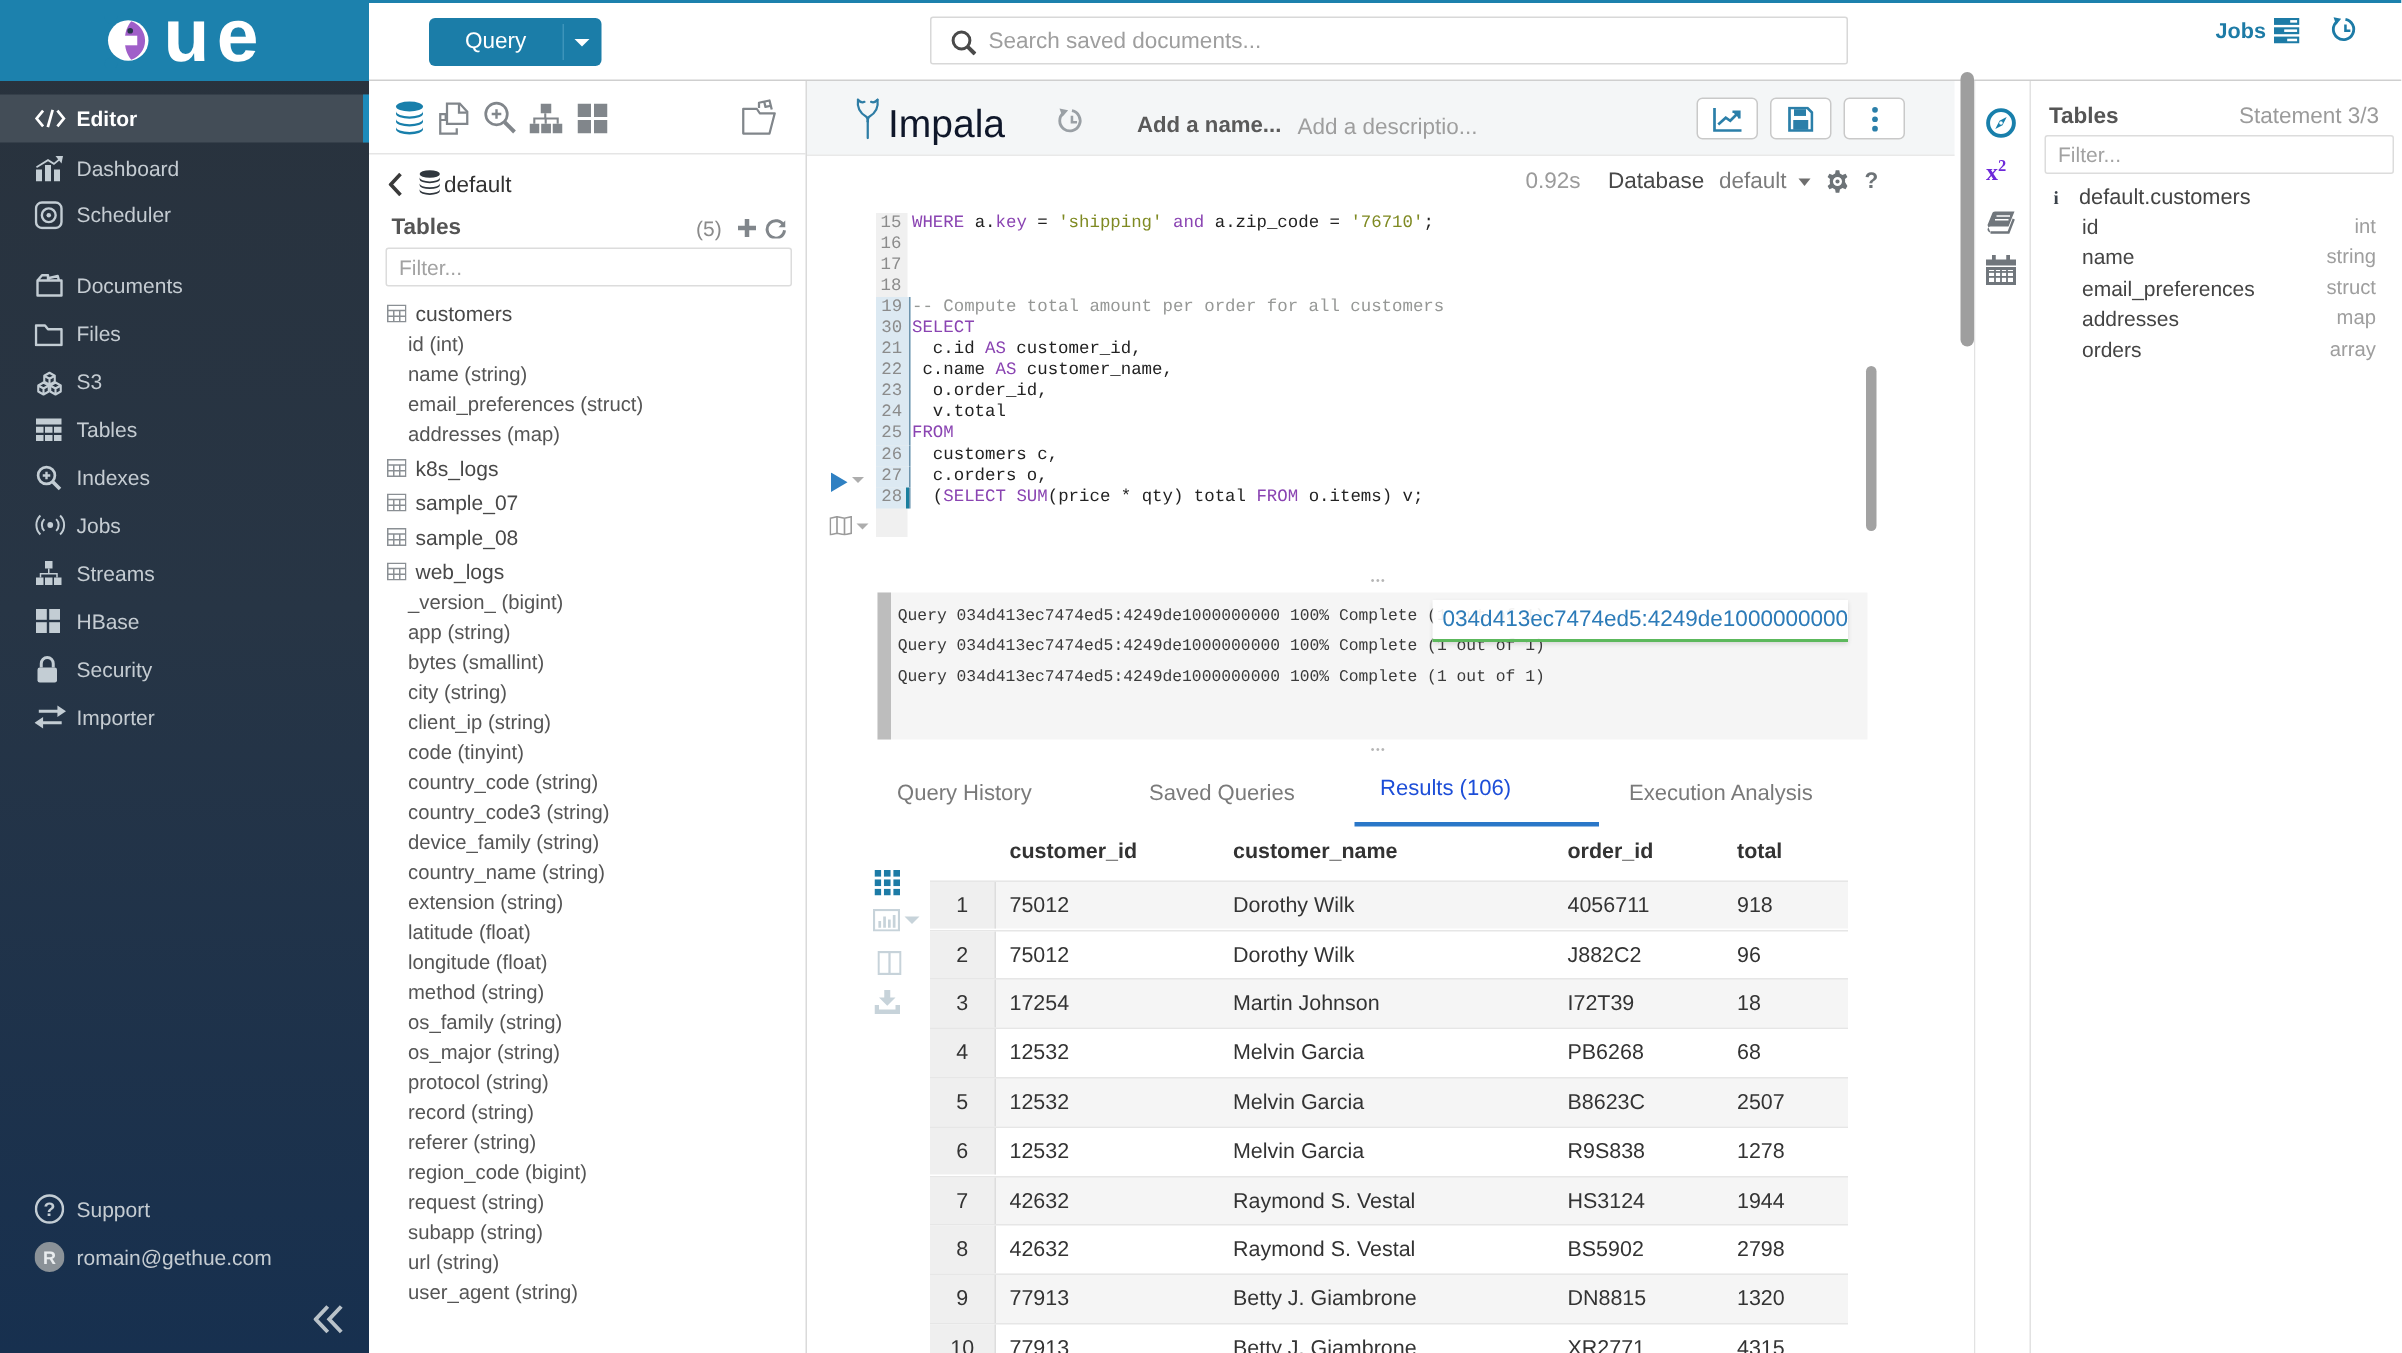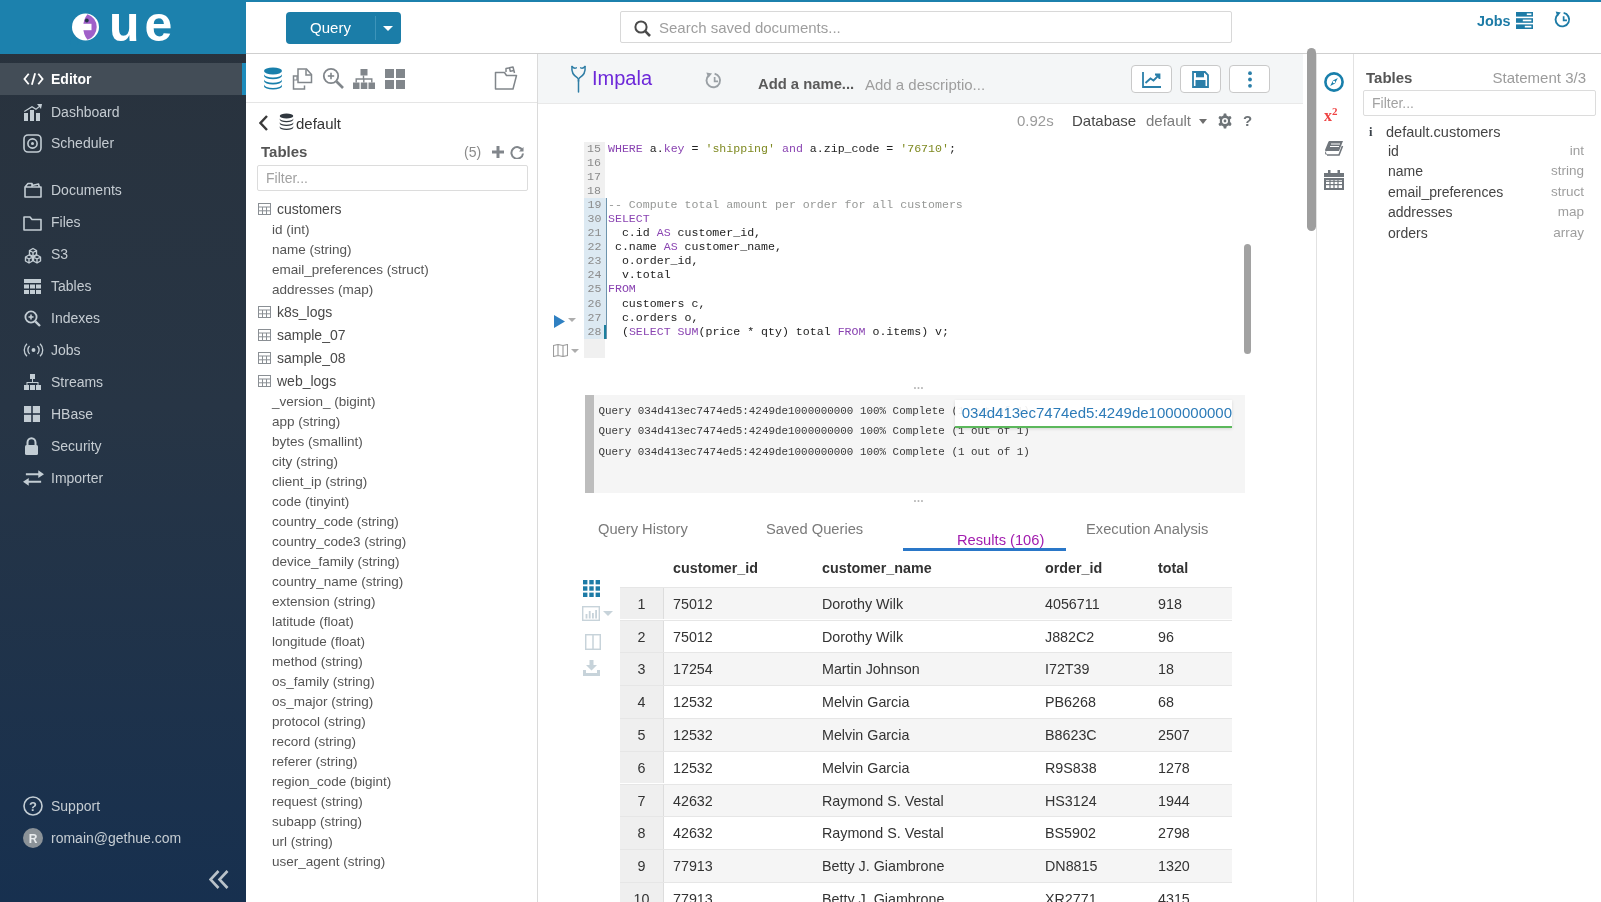--- a/index.html
+++ b/index.html
@@ -482,21 +482,21 @@
     <div id="snip-head">
       <svg style="position:absolute;left:32px;top:11px;" width="17" height="28" viewBox="0 0 17 28">
           <g fill="none" stroke="#2e7da5" stroke-width="1.5" stroke-linecap="round">
             <path d="M2 1.5 C1.2 7 3.5 10.5 7.5 12.8 C8.4 13.4 8.5 14.5 8.5 16"></path>
             <path d="M15 1.5 C15.8 7 13.5 10.5 9.5 12.8 C8.6 13.4 8.5 14.5 8.5 16"></path>
             <path d="M8.5 16 L8.5 27"></path>
             <path d="M2 1.5 C3.5 3.3 5 3.5 6.3 2.9"></path>
             <path d="M15 1.5 C13.5 3.3 12 3.5 10.7 2.9"></path>
           </g>
         </svg>
-      <div style="position:absolute;left:54px;top:13px;font-size:20px;color:#6d28d9;">Impala</div>
+      <div style="position:absolute;left:54px;top:13px;font-size:26px;color:#0f172a;">Impala</div>
       <svg style="position:absolute;left:167px;top:18px;" width="17" height="17" viewBox="0 0 18 18">
           <g fill="none" stroke="#9aa0a5" stroke-width="2">
             <path d="M4.2 3.4 A 7.2 7.2 0 1 0 10.2 1.9"></path>
             <path d="M10.2 5.4 L10.2 10 L13.8 10" stroke-width="1.8"></path>
           </g>
           <polygon points="1.4,0.4 7.5,1.5 3.5,6.1" fill="#9aa0a5"></polygon>
         </svg>
       <div style="position:absolute;left:220px;top:22px;font-size:14.8px;color:#5a5a5a;font-weight:bold;">Add a name...</div>
       <div style="position:absolute;left:327px;top:22px;font-size:15px;color:#9e9e9e;">Add a descriptio...</div>
       <div class="hbtn" style="left:593px;">
@@ -571,21 +571,21 @@
           <div class="logl">Query 034d413ec7474ed5:4249de1000000000 100% Complete (1 out of 1)</div>
           <div class="logl">Query 034d413ec7474ed5:4249de1000000000 100% Complete (1 out of 1)</div>
           <div class="logl">Query 034d413ec7474ed5:4249de1000000000 100% Complete (1 out of 1)</div>
         </div>
     </div>
     <div id="tooltip">034d413ec7474ed5:4249de1000000000</div>
     <div class="rdots" style="top:443px;">•••</div>
     <div id="tabs">
       <span style="position:absolute;left:60px;top:10.5px;">Query History</span>
       <span style="position:absolute;left:228px;top:10.5px;">Saved Queries</span>
-      <span style="position:absolute;left:382px;top:22px;color:#a21caf;margin-left:37px;">Results (106)</span>
+      <span style="position:absolute;left:382px;top:8px;color:#1d4ed8;">Results (106)</span>
       <span style="position:absolute;left:548px;top:10.5px;">Execution Analysis</span>
       <div style="position:absolute;left:365px;top:38px;width:163px;height:3px;background:#2a77c8;"></div>
     </div>
     <svg style="position:absolute;left:45px;top:526px;" width="17" height="17" viewBox="0 0 17 17">
         <g fill="#1d7ba6">
           <rect x="0" y="0" width="4.4" height="4.4"></rect>
           <rect x="6.3" y="0" width="4.4" height="4.4"></rect>
           <rect x="12.6" y="0" width="4.4" height="4.4"></rect>
           <rect x="0" y="6.3" width="4.4" height="4.4"></rect>
           <rect x="6.3" y="6.3" width="4.4" height="4.4"></rect>
@@ -700,21 +700,21 @@
   </main>
 
   <div id="vd2"></div>
   <div id="scrollthumb"></div>
   <div id="rstrip">
     <svg style="position:absolute;left:7px;top:18px;" width="20" height="20" viewBox="0 0 20 20">
         <circle cx="10" cy="10" r="8.6" fill="none" stroke="#187fab" stroke-width="2.6"></circle>
         <path d="M13.8 6 L11 11.5 L6.2 14 L9 8.5 Z" fill="#187fab"></path>
         <circle cx="10" cy="10" r="1.2" fill="#fff"></circle>
       </svg>
-    <div style="position:absolute;left:7px;top:51px;font-size:16px;color:#ef4444;font-weight:bold;font-family:'Liberation Serif',serif;">x<sup style="font-size:11px;">2</sup></div>
+    <div style="position:absolute;left:7px;top:51px;font-size:16px;color:#6d28d9;font-weight:bold;font-family:'Liberation Serif',serif;">x<sup style="font-size:11px;">2</sup></div>
     <svg style="position:absolute;left:7px;top:85px;" width="20" height="18" viewBox="0 0 20 18">
         <g>
           <path d="M3 16 C2 16 1 15 1 14 C1 13 2 12 3 12 L15 12 L19 2 L6 2 C5 2 4.5 2.5 4.2 3.2 L1 11" fill="#70767c"></path>
           <path d="M3 16 L15 16 L18.5 7" fill="none" stroke="#70767c" stroke-width="1.6"></path>
           <path d="M3.2 12 L15 12" stroke="#fff" stroke-width="0"></path>
           <line x1="7" y1="5" x2="16" y2="5" stroke="#fff" stroke-width="1"></line>
           <line x1="6" y1="7.5" x2="15" y2="7.5" stroke="#fff" stroke-width="1"></line>
         </g>
       </svg>
     <svg style="position:absolute;left:7px;top:115px;" width="20" height="21" viewBox="0 0 20 21">

